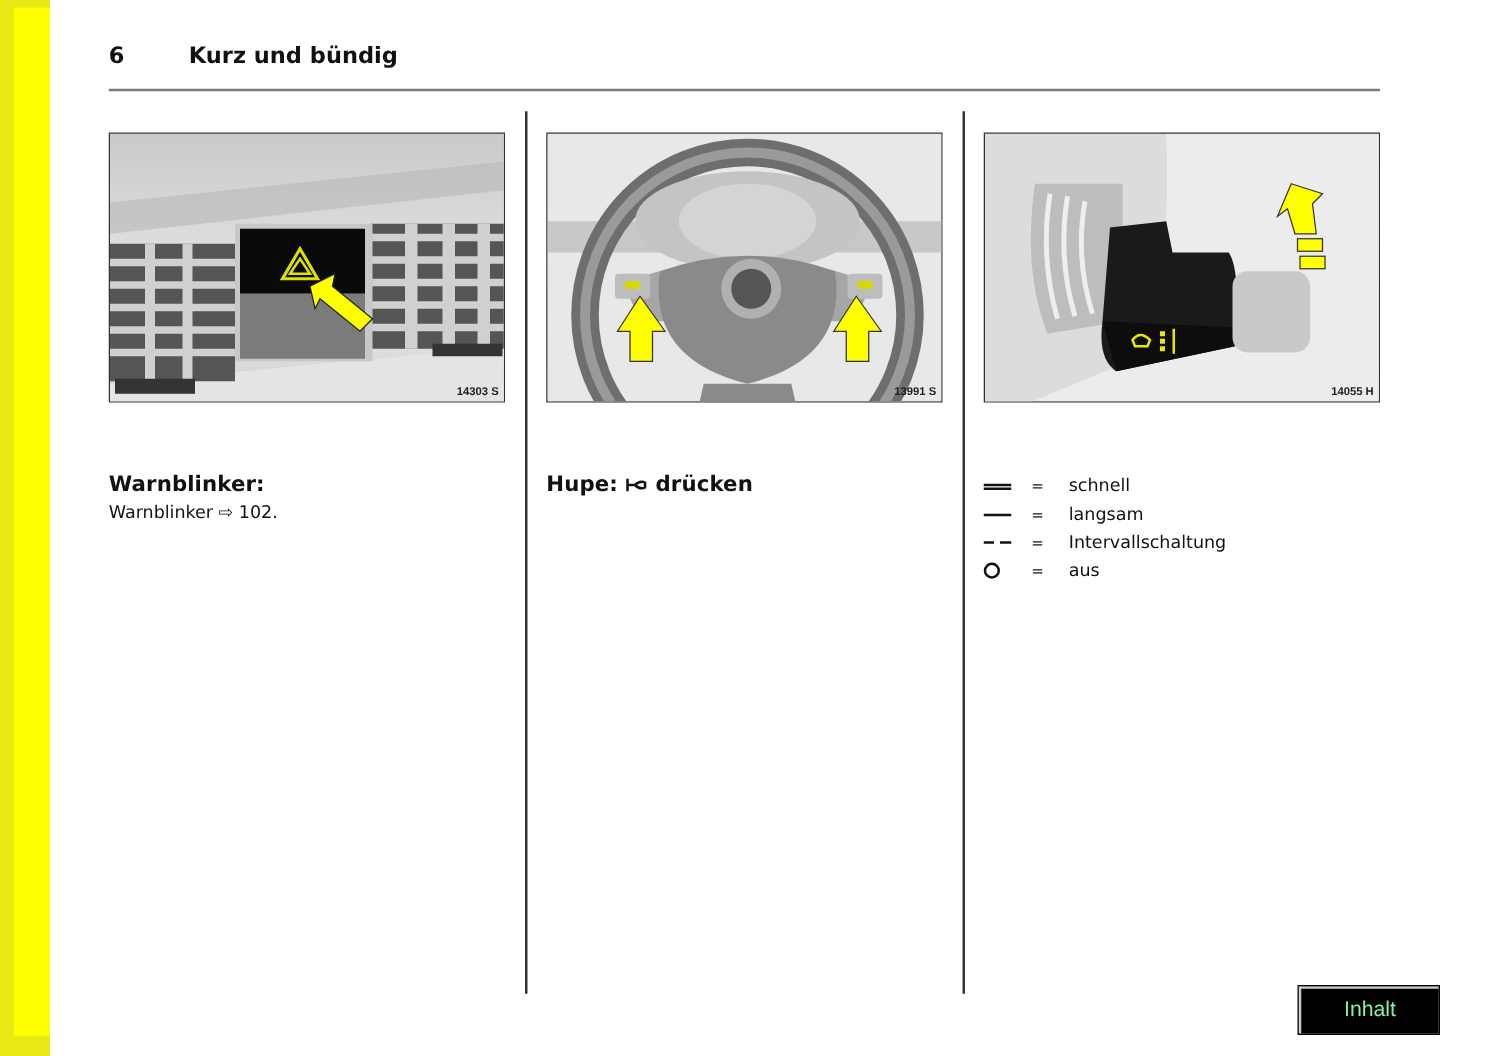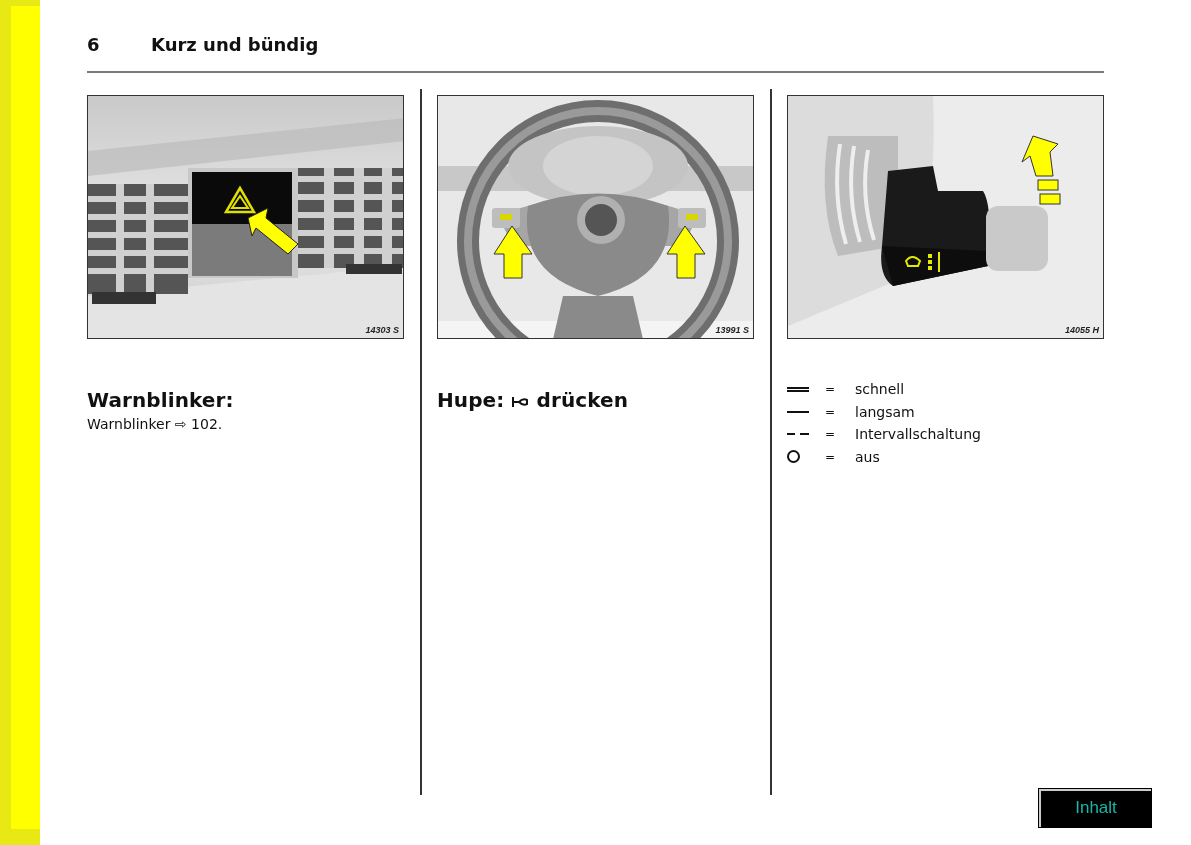--- a/index.html
+++ b/index.html
@@ -9,37 +9,37 @@
     .yellow-outer { position: absolute; left: 0; top: 0; width: 40px; height: 845px; background: #e8e814; }
     .yellow-inner { position: absolute; left: 11px; top: 6px; width: 29px; height: 823px; background: #ffff00; }
 
     .header { position: absolute; left: 87px; top: 34px; width: 1017px; height: 40px; }
     .page-num { position: absolute; left: 0; top: 0; font-size: 18px; font-weight: bold; }
     .page-title { position: absolute; left: 64px; top: 0; font-size: 18px; font-weight: bold; }
     .header-rule { position: absolute; left: 87px; top: 71px; width: 1017px; height: 2px; background: #7a7a7a; }
 
     .col-divider { position: absolute; top: 89px; width: 2px; height: 706px; background: #333; }
 
-    .figure { position: absolute; top: 95px; width: 317px; height: 244px; border: 1px solid #333; overflow: hidden; background: linear-gradient(#d8d8d8, #efefef 40%, #cfcfcf 70%, #e6e6e6); font-style: italic; }
+    .figure { position: absolute; top: 106px; width: 317px; height: 216px; border: 1px solid #333; overflow: hidden; background: linear-gradient(#d8d8d8, #efefef 40%, #cfcfcf 70%, #e6e6e6); }
     .fig-code { position: absolute; right: 4px; bottom: 3px; font-size: 9px; font-weight: bold; color: #222; font-family: "Liberation Sans", sans-serif; }
 
     .col { position: absolute; top: 378px; width: 320px; }
-    .col h2 { font-size: 20px; font-weight: bold; margin-bottom: 3px; letter-spacing: 0.1px; margin-top: 10px; }
+    .col h2 { font-size: 17px; font-weight: bold; margin-bottom: 3px; letter-spacing: 0.1px; }
     .col p { font-size: 14px; line-height: 19px; margin-bottom: 7px; }
 
     .legend-row { display: flex; align-items: center; height: 22.5px; font-size: 14px; }
     .legend-sym { width: 38px; display: flex; align-items: center; }
     .legend-eq { width: 30px; font-size: 12px; }
 
     .sym-double { width: 22px; height: 5px; border-top: 2px solid #111; border-bottom: 2px solid #111; }
     .sym-single { width: 22px; height: 2px; background: #111; }
     .sym-dashed { width: 22px; height: 2px; background: linear-gradient(90deg, #111 0 8px, transparent 8px 13px, #111 13px 22px); }
     .sym-circle { width: 13px; height: 13px; border: 2px solid #111; border-radius: 50%; }
 
-    .inhalt-btn { position: absolute; left: 1039px; top: 789px; width: 112px; height: 38px; background: #000; color: #14b8a6; font-family: "Liberation Sans", sans-serif; font-size: 17px; display: flex; align-items: center; justify-content: center; border-top: 2px solid #ccc; border-left: 2px solid #ccc; outline: 1px solid #000; }
+    .inhalt-btn { position: absolute; left: 1039px; top: 789px; width: 112px; height: 38px; background: #000; color: #86efac; font-family: "Liberation Sans", sans-serif; font-size: 17px; display: flex; align-items: center; justify-content: center; border-top: 2px solid #ccc; border-left: 2px solid #ccc; outline: 1px solid #000; }
     .inhalt-btn span { margin-top: -2px; }
 
     .inline-icon { display: inline-block; vertical-align: middle; }
   </style>
 </head>
 <body>
 
 <div class="yellow-outer"></div>
 <div class="yellow-inner"></div>
 

